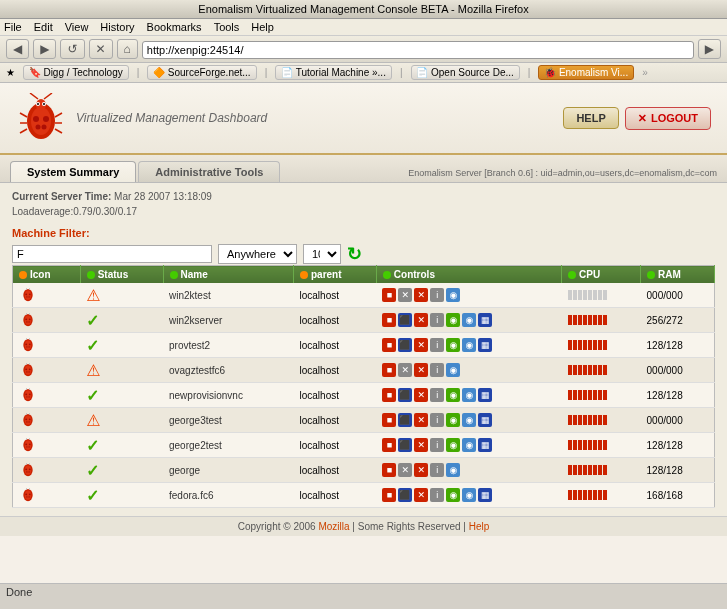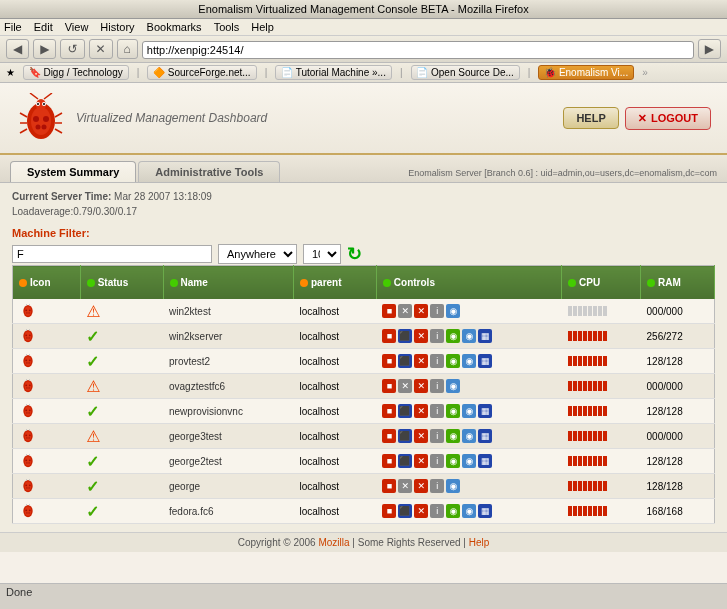--- a/index.html
+++ b/index.html
@@ -266,21 +266,21 @@
     
     .machines-table {
       width: 100%;
       border-collapse: collapse;
       background: white;
       border: 1px solid #bbb;
     }
     .machines-table th {
       background: linear-gradient(to bottom, #5c8a3c, #4a7230);
       color: white;
-      padding: 11px 6px;
+      padding: 3px 6px;
       text-align: left;
       font-size: 10px;
       font-weight: bold;
       border-right: 1px solid #6aaa4a;
     }
     .machines-table td {
       padding: 2px 6px;
       border-bottom: 1px solid #ddd;
       font-size: 10px;
       vertical-align: middle;

